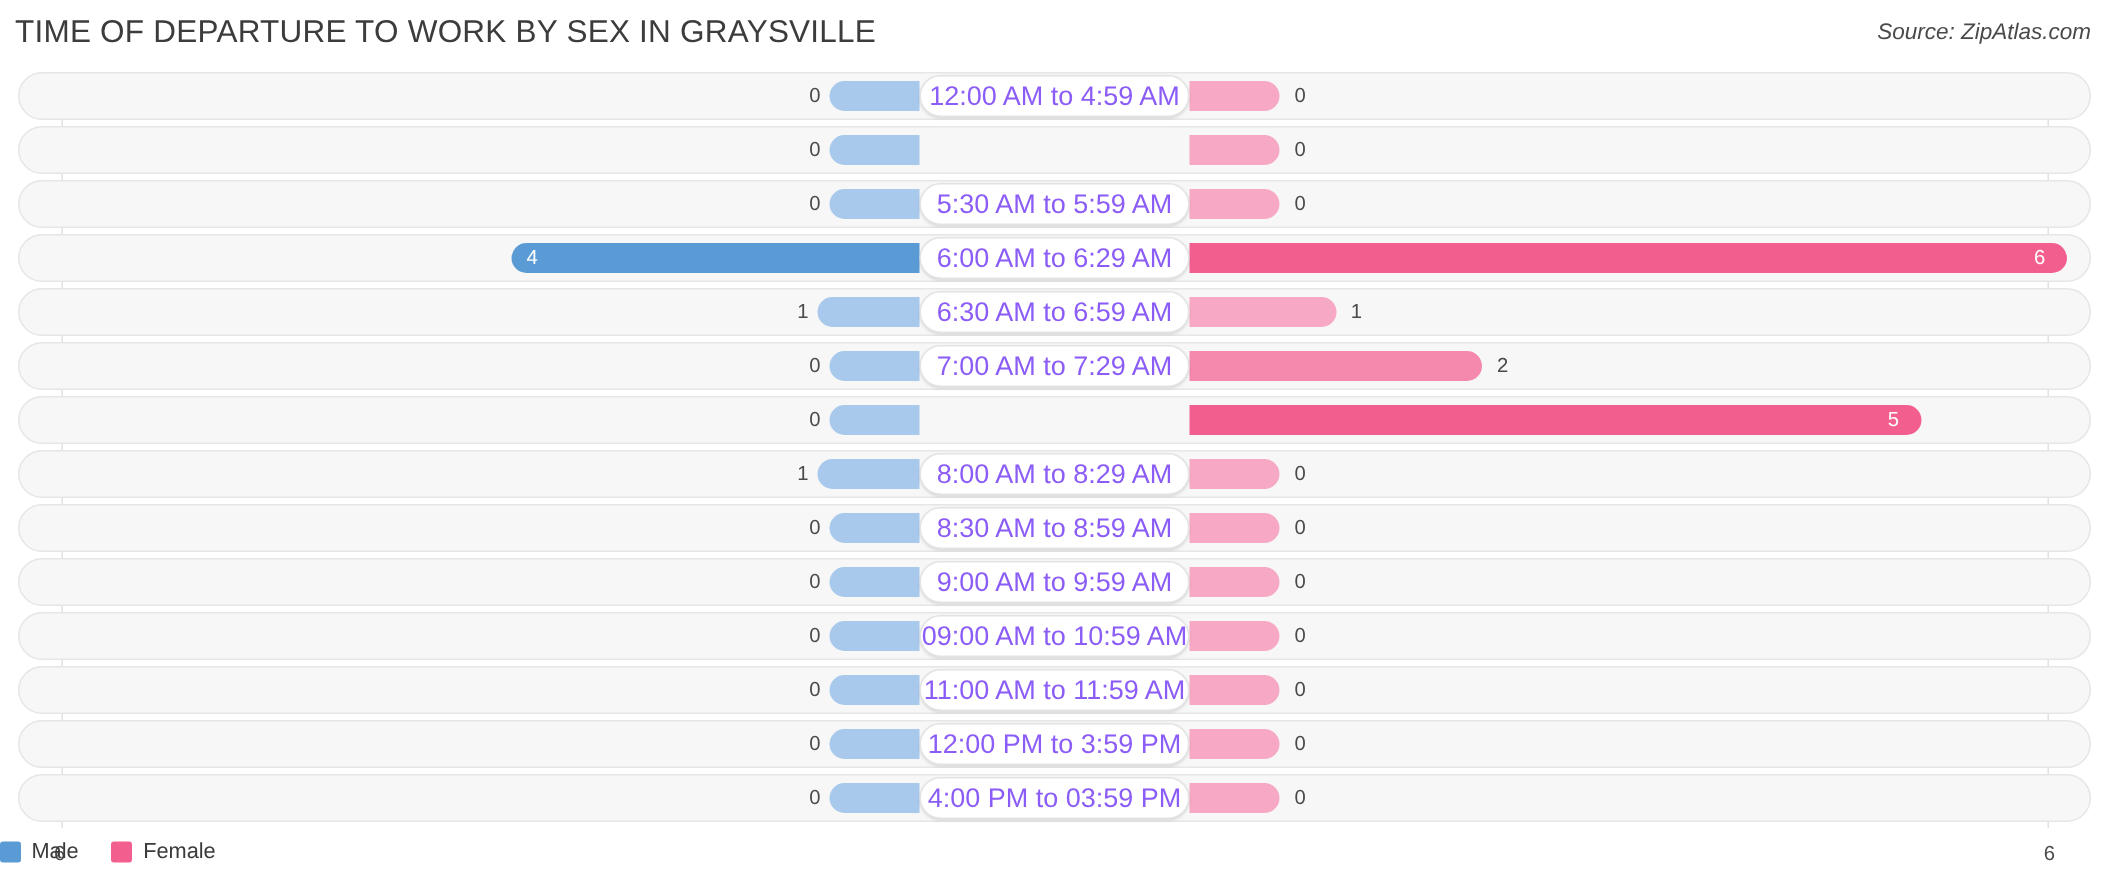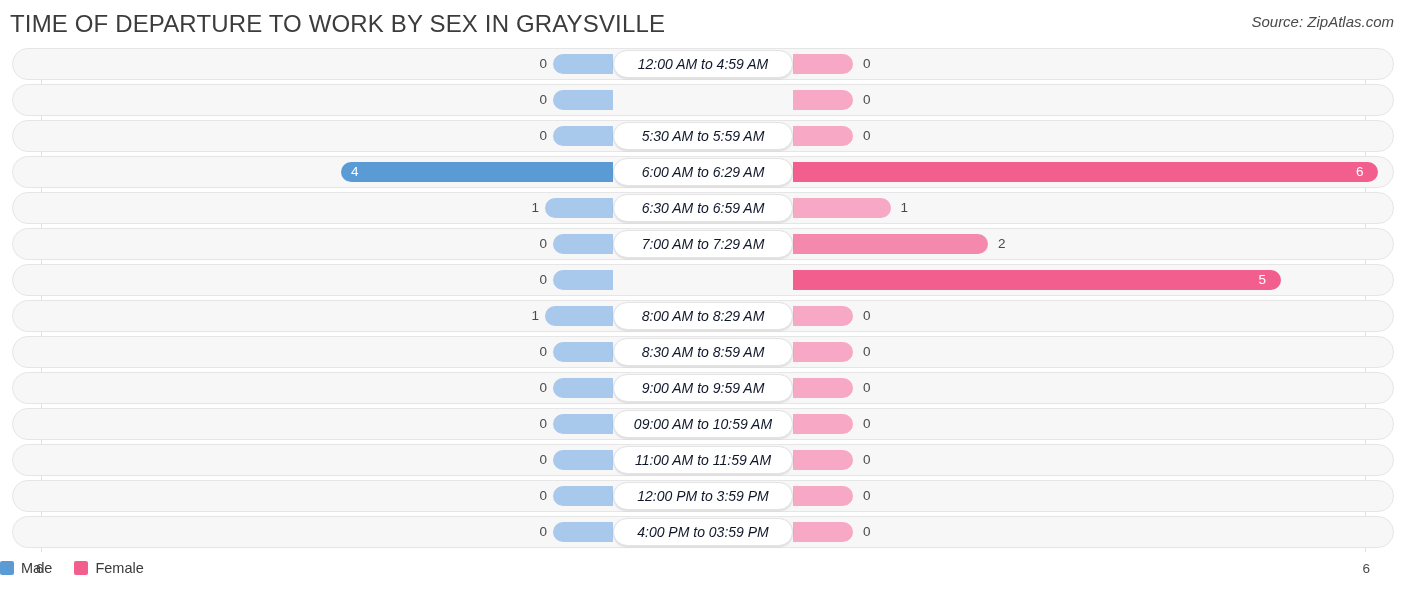--- a/index.html
+++ b/index.html
@@ -21,21 +21,21 @@
   .header {
     position: absolute;
     top: 0; left: 0;
     width: 1406px;
     height: 42px;
   }
   .chart-title {
     position: absolute;
     left: 10px;
     top: 10px;
-    font-size: 24px;
+    font-size: 21px;
     letter-spacing: 0.15px;
     color: #3c3c3c;
     white-space: nowrap;
   }
   .source {
     position: absolute;
     right: 12px;
     top: 13px;
     font-size: 15px;
     font-style: italic;
@@ -142,24 +142,23 @@
     background: #ffffff;
     border: 1px solid #e3e3e3;
     border-radius: 14px;
     box-shadow: 0 1px 2px rgba(0,0,0,0.12);
     display: flex;
     align-items: center;
     justify-content: center;
     z-index: 4;
   }
   .pill span {
-    font-size: 14px;
-    color: #0f172a;
+    font-size: 18px;
+    color: #8b5cf6;
     white-space: nowrap;
-    font-style: italic;
   }
 
   
   .footer {
     position: absolute;
     left: 0;
     top: 556px;
     width: 1406px;
     height: 38px;
   }

